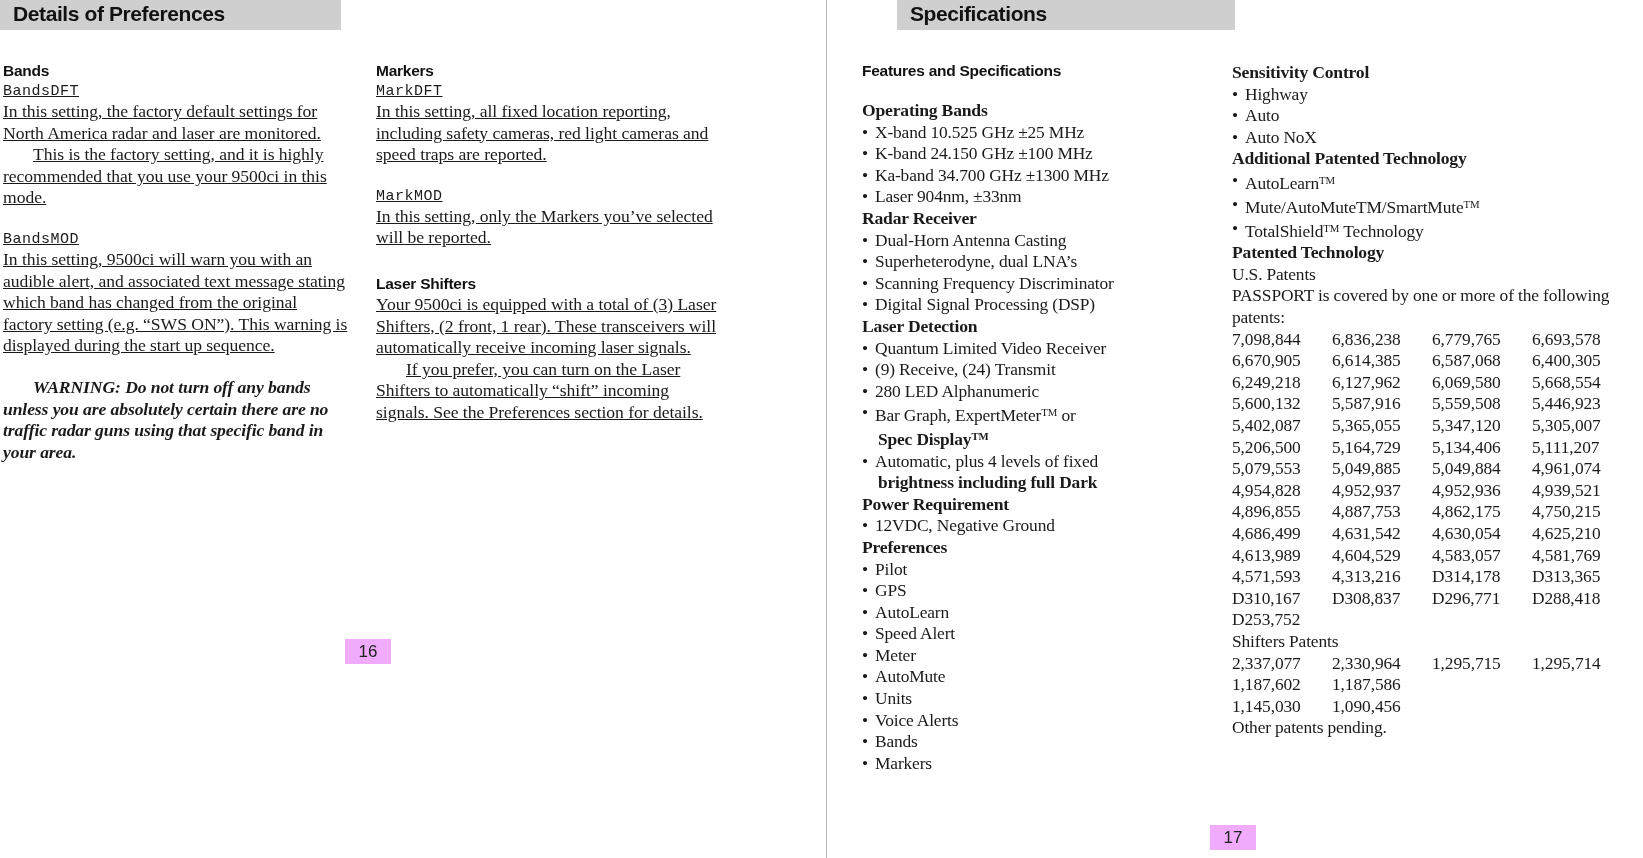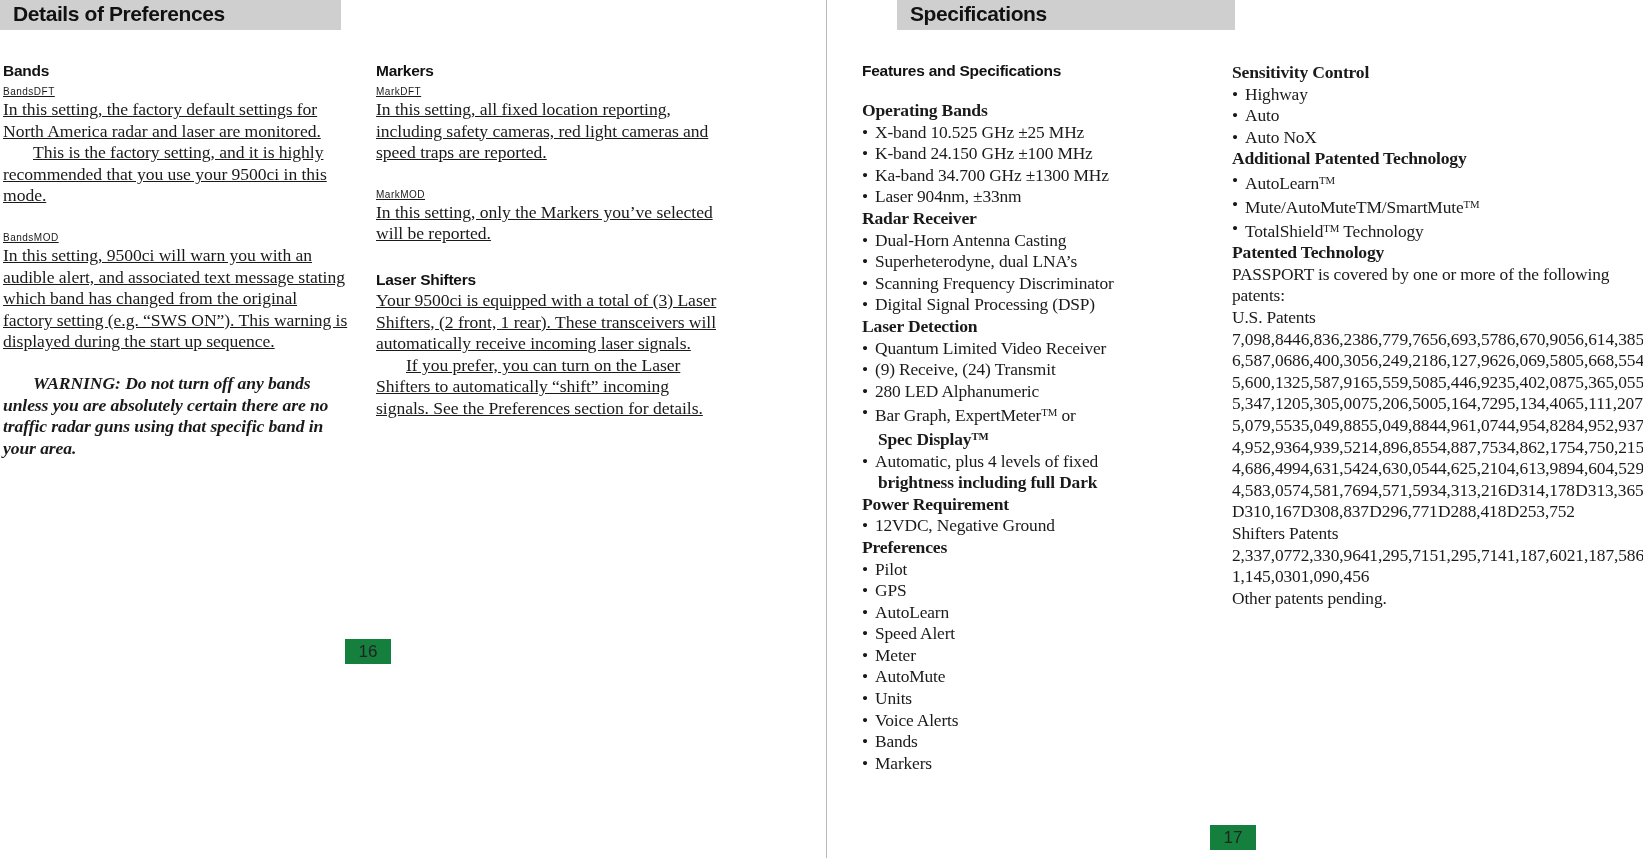--- a/index.html
+++ b/index.html
@@ -60,22 +60,22 @@
 
   .sans-head {
     font-family: "Liberation Sans", sans-serif;
     font-weight: bold;
     font-size: 15.5px;
     letter-spacing: -0.25px;
     margin: 0 0 1px 0;
     color: #111;
   }
   .mono-label {
-    font-family: Liberation Sans, sans-serif;
-    font-size: 10px;
+    font-family: Liberation Mono, monospace;
+    font-size: 15px;
     letter-spacing: 0.5px;
     text-decoration: underline;
     margin: 0 0 1px 0;
     display: inline-block;
     color: #1a1a1a;
   }
   p.body {
     font-size: 17.6px;
     line-height: 21.6px;
     margin: 0;
@@ -128,34 +128,34 @@
   }
   .plain-line {
     font-size: 17.4px;
     line-height: 21.6px;
     letter-spacing: -0.15px;
   }
 
   
   .patent-grid {
     display: grid;
-    grid-template-columns: repeat(6, 1fr);
+    grid-template-columns: repeat(4, 1fr);
   }
   .patent-grid span {
     font-size: 17.4px;
     line-height: 21.6px;
     white-space: nowrap;
     letter-spacing: -0.1px;
   }
 
   
   .folio {
     position: absolute;
     bottom: 8px;
-    background: #15803d;
+    background: #f0abfc;
     font-family: "Liberation Sans", sans-serif;
     font-size: 17px;
     color: #222;
     width: 46px;
     height: 25px;
     line-height: 25px;
     text-align: center;
   }
   #folio-left  { left: 345px; }
   #folio-right { left: 1210px; }
@@ -283,22 +283,22 @@
     </ul>
 
   <div class="block-head">Additional Patented Technology</div>
   <ul class="spec" id="list-additional">
       <li><span class="bullet">•</span>AutoLearn<sup class="tm">TM</sup></li>
       <li><span class="bullet">•</span>Mute/AutoMuteTM/SmartMute<sup class="tm">TM</sup></li>
       <li><span class="bullet">•</span>TotalShield<sup class="tm">TM</sup> Technology</li>
     </ul>
 
   <div class="block-head">Patented Technology</div>
+  <div class="plain-line">U.S. Patents</div>
   <div class="plain-line">PASSPORT is covered by one or more of the following patents:</div>
-  <div class="plain-line">U.S. Patents</div>
   <div class="patent-grid" id="grid-us">
       <span>7,098,844</span>
       <span>6,836,238</span>
       <span>6,779,765</span>
       <span>6,693,578</span>
       <span>6,670,905</span>
       <span>6,614,385</span>
       <span>6,587,068</span>
       <span>6,400,305</span>
       <span>6,249,218</span>

